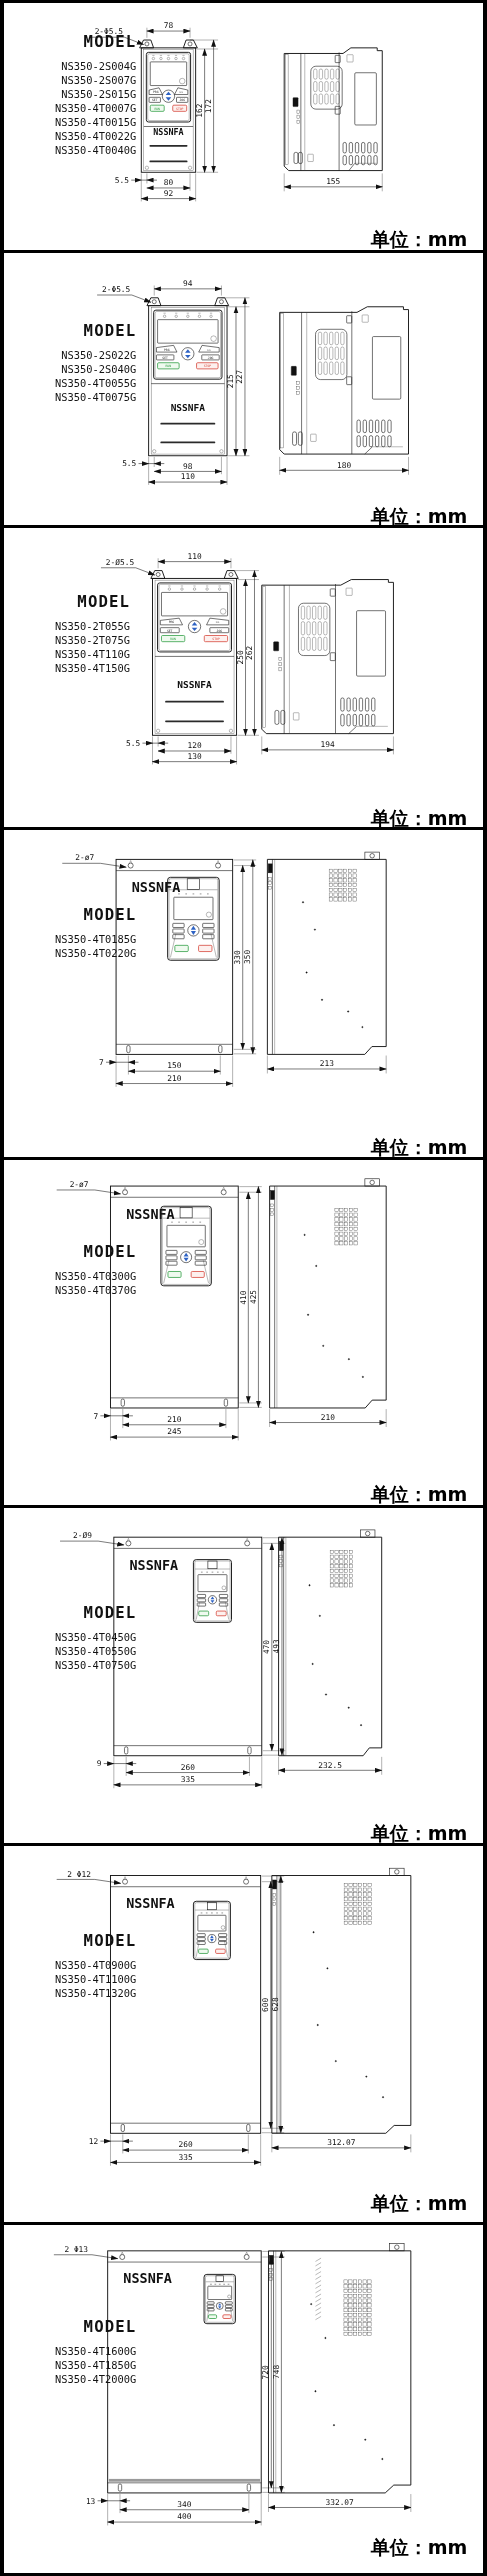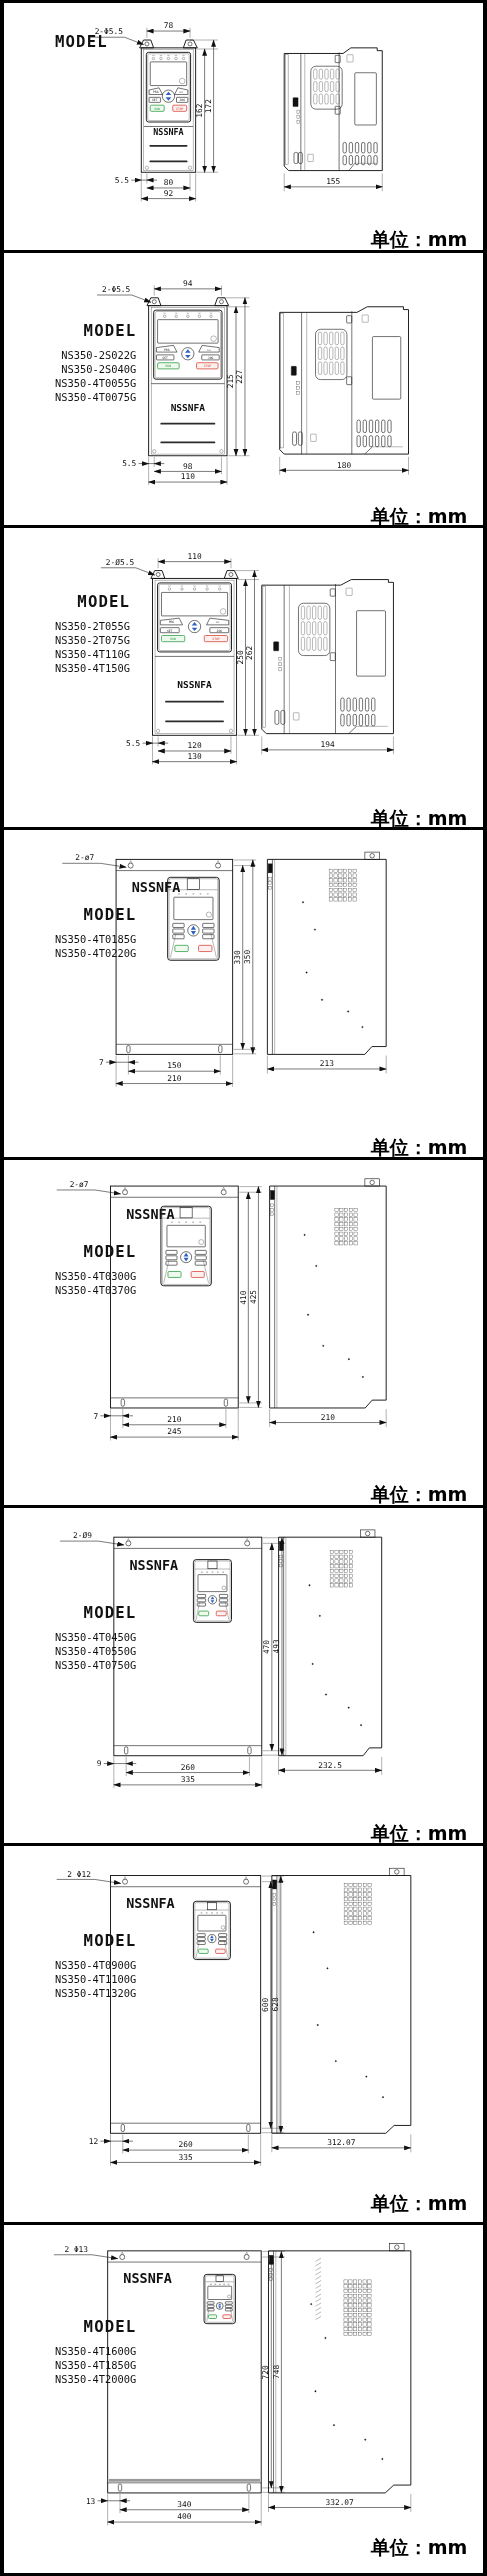--- a/index.html
+++ b/index.html
@@ -185,20 +185,29 @@
             <line class="ext" x1="675" y1="304" x2="675" y2="336"></line>
             <g>
               <line class="dl" x1="500" y1="328" x2="675" y2="328" marker-start="url(#ar0)" marker-end="url(#ar0)"></line>
               <text class="dt" text-anchor="middle" x="587.5" y="323">155</text>
             </g>
           </g>
         </svg>
       </div>
     <div class="model-block" style="top:29px">
       <h2 class="model-heading">MODEL</h2>
+      <ul class="model-list">
+        <li>NS350-2S004G</li>
+        <li>NS350-2S007G</li>
+        <li>NS350-2S015G</li>
+        <li>NS350-4T0007G</li>
+        <li>NS350-4T0015G</li>
+        <li>NS350-4T0022G</li>
+        <li>NS350-4T0040G</li>
+      </ul>
     </div>
     <div class="unit" style="top:224px">单位：mm</div>
   </section>
 
   <section class="panel" style="height:275px">
     <div class="drawing">
         <svg width="478" height="275" viewBox="0 0 853 491" xmlns="http://www.w3.org/2000/svg">
           <defs>
             <marker id="ar1" viewBox="0 0 12 8" markerWidth="13" markerHeight="9" refX="11" refY="4" orient="auto-start-reverse">
               <path d="M12,4 L0,0 L0,8 Z" fill="#111"></path>

